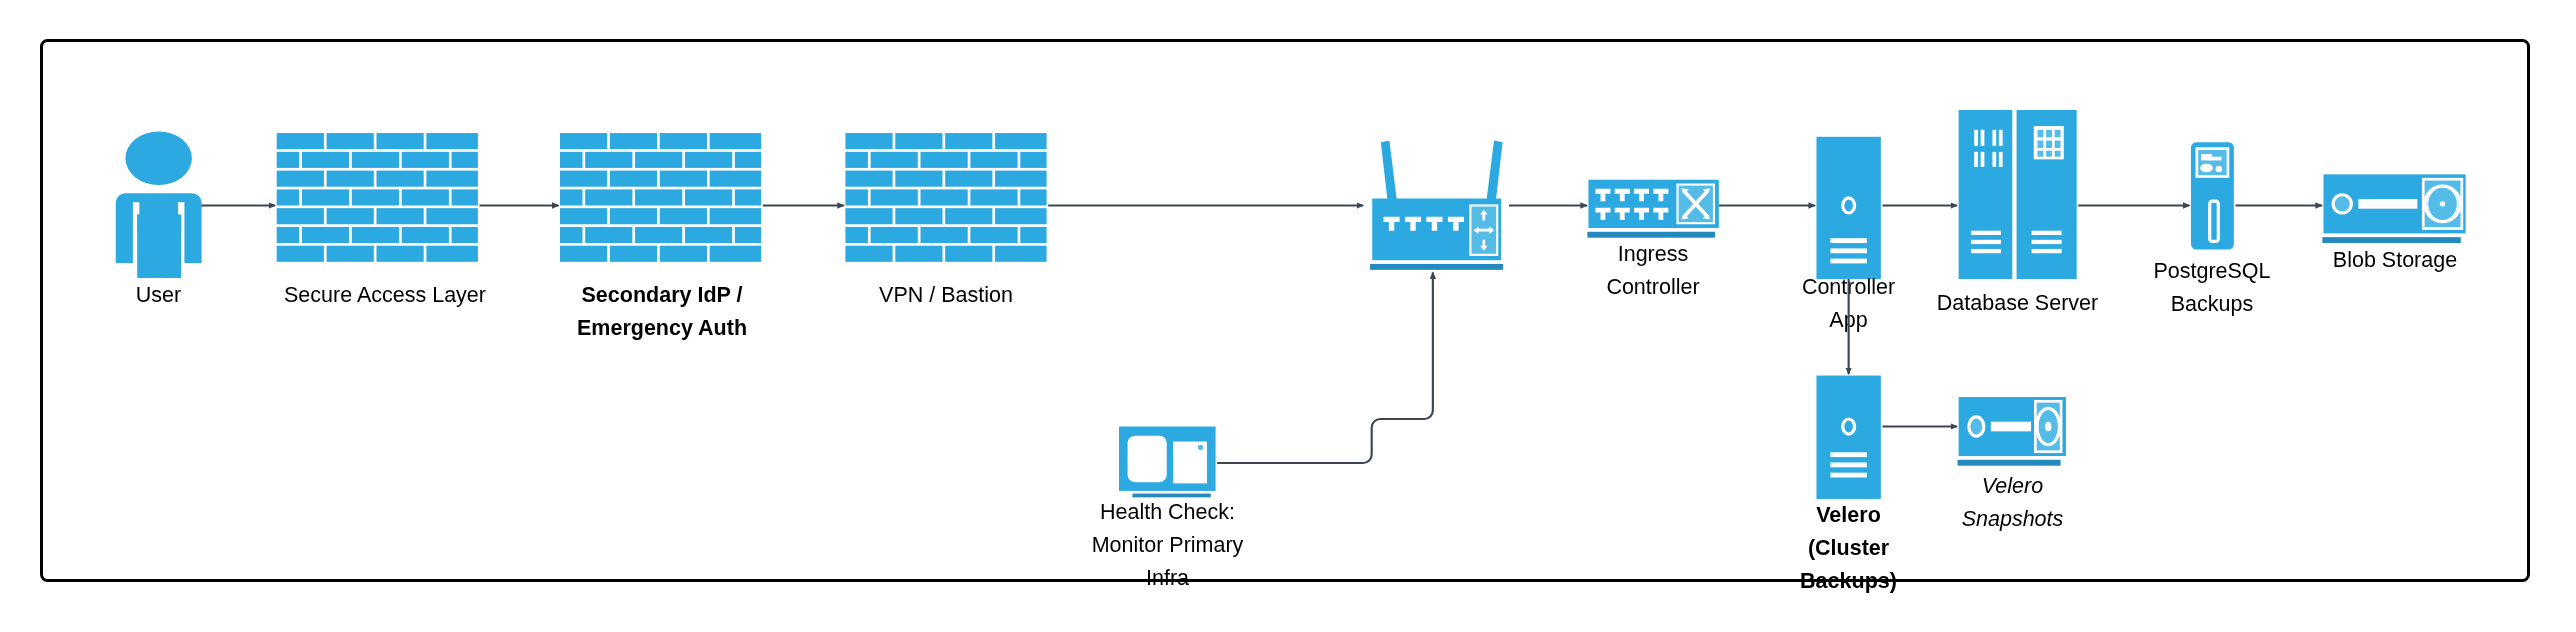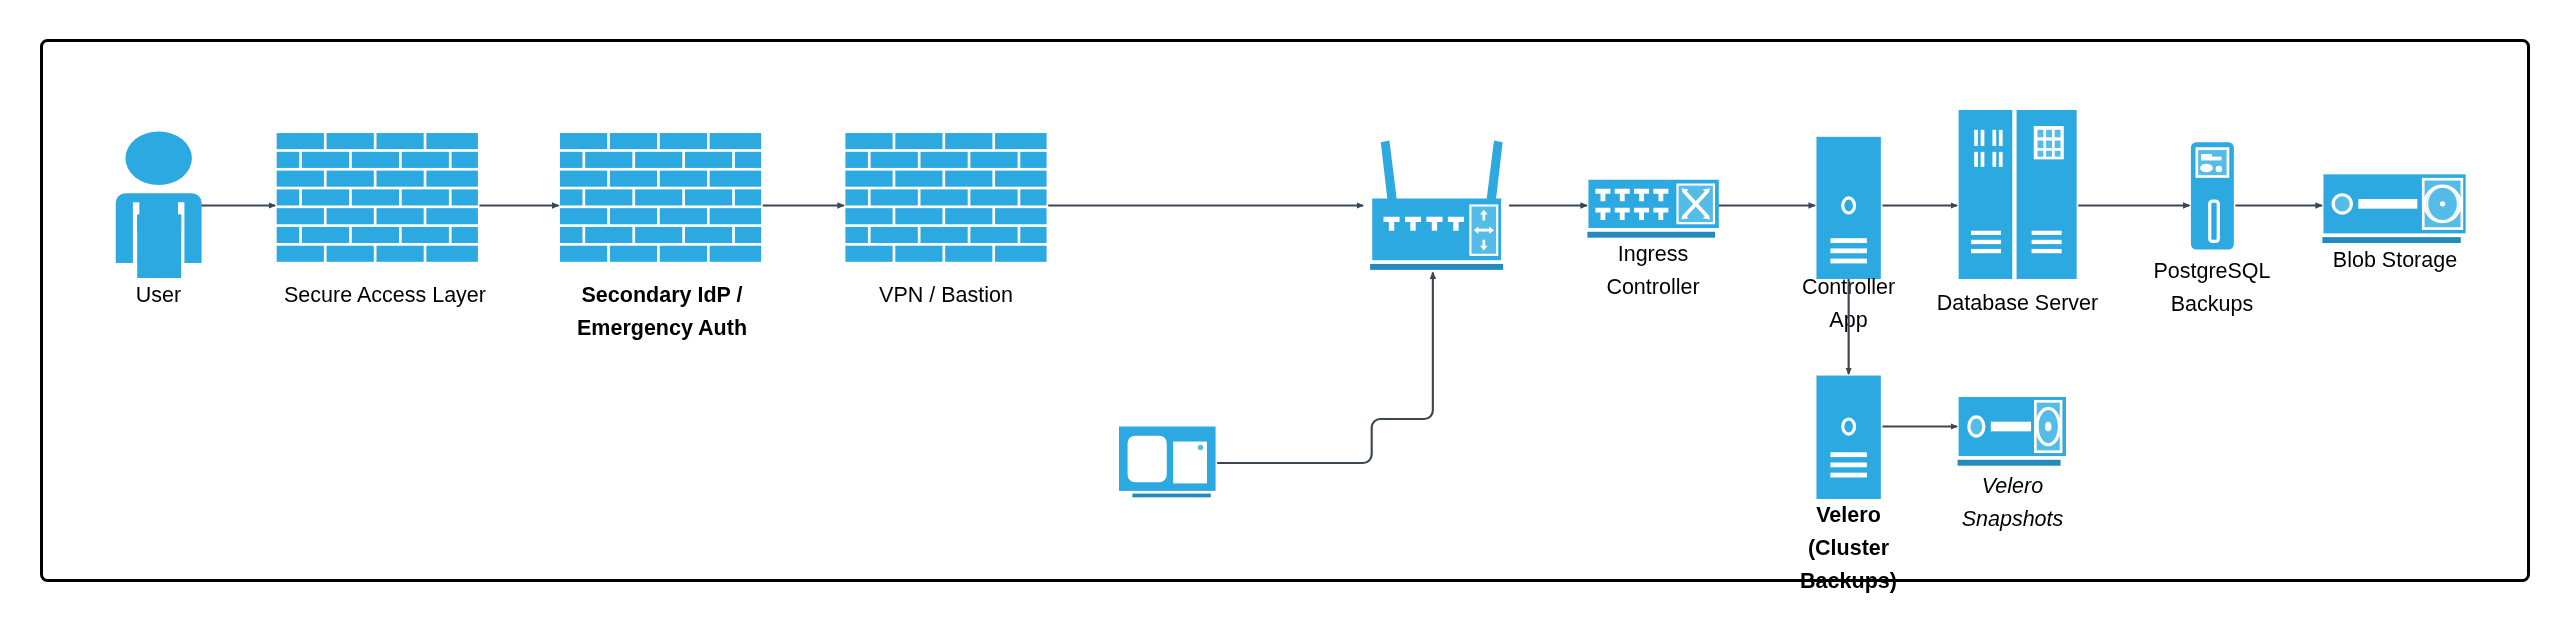--- a/index.html
+++ b/index.html
@@ -322,20 +322,23 @@
 Emergency Auth</div>
     <div class="label" style="left:813px;top:279px;width:266px;">VPN / Bastion</div>
     <div class="label" style="left:1559px;top:238px;width:188px;">Ingress
 Controller</div>
     <div class="label" style="left:1768px;top:271px;width:161px;">Controller
 App</div>
     <div class="label" style="left:1921px;top:279px;width:193px;margin-top:8px;">Database Server</div>
     <div class="label" style="left:2129px;top:255px;width:166px;">PostgreSQL
 Backups</div>
     <div class="label" style="left:2324px;top:244px;width:142px;">Blob Storage</div>
+    <div class="label" style="left:1052px;top:496px;width:231px;">Health Check:
+Monitor Primary
+Infra</div>
     <div class="label" style="left:1776px;top:499px;width:145px;font-weight:bold;">Velero
 (Cluster
 Backups)</div>
     <div class="label" style="left:1940px;top:470px;width:145px;font-style:italic;">Velero Snapshots</div>
   </div>
 
   <svg class="lay over" viewBox="0 0 4800 1178" xmlns="http://www.w3.org/2000/svg">
     <defs>
       <marker id="ah2" markerWidth="14" markerHeight="12" refX="12" refY="6" orient="auto" markerUnits="userSpaceOnUse">
         <path d="M0,0 L14,6 L0,12 z" fill="#3B4652"></path>

